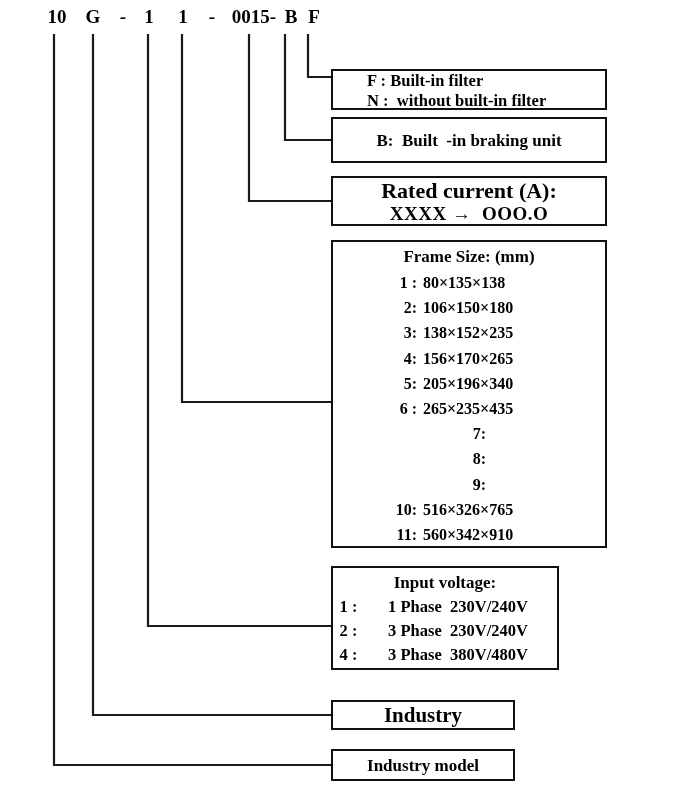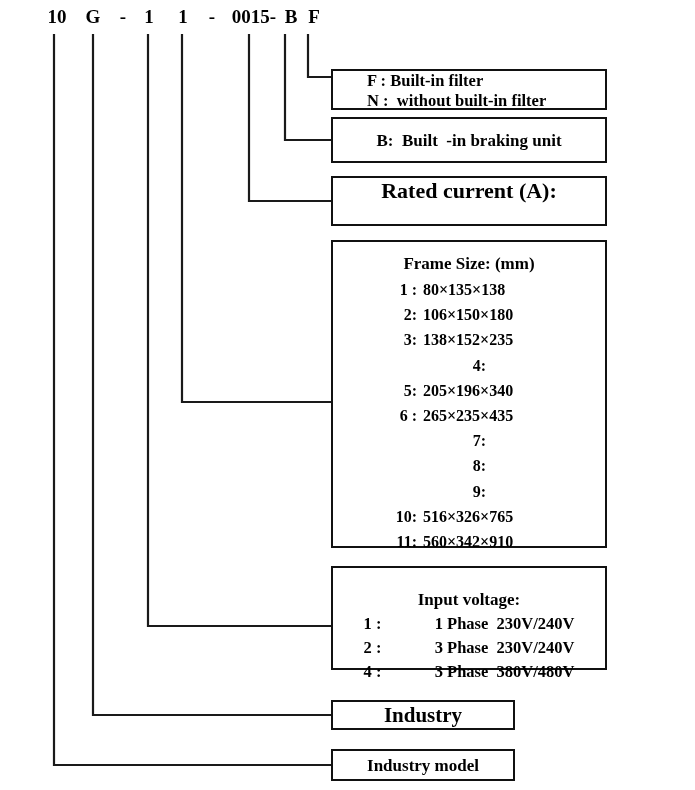--- a/index.html
+++ b/index.html
@@ -106,21 +106,21 @@
     font-size: 19px;
     line-height: 24px;
     letter-spacing: 0.5px;
     font-weight: bold;
     white-space: pre;
   }
 
   
   #box-frame {
     left: 331px; top: 240px; width: 276px; height: 308px;
-    padding-top: 9px;
+    padding-top: 2px;
   }
   #box-frame .box-title { font-size: 17px; line-height: 26px; }
   .frame-list {
     margin: 0;
     padding: 0;
     list-style: none;
   }
   .frame-row {
     display: flex;
     justify-content: center;
@@ -136,34 +136,34 @@
   }
   .frame-dims {
     text-align: left;
     width: 132px;
     display: inline-block;
     padding-left: 6px;
   }
 
   
   #box-voltage {
-    left: 331px; top: 566px; width: 276px; height: 104px;
-    padding-top: 20px;
+    left: 331px; top: 566px; width: 228px; height: 104px;
+    padding-top: 3px;
   }
   #box-voltage .box-title { font-size: 17px; line-height: 24px; }
   .volt-row {
     display: flex;
     justify-content: center;
     font-size: 16.5px;
     line-height: 24px;
     font-weight: bold;
     white-space: pre;
   }
   .volt-idx { width: 26px; text-align: left; display: inline-block; }
-  .volt-txt { width: 185px; text-align: right; display: inline-block; font-family: Liberation Serif, serif; }
+  .volt-txt { width: 185px; text-align: center; display: inline-block; font-family: Liberation Serif, serif; }
 
   
   #box-industry {
     left: 331px; top: 700px; width: 184px; height: 30px;
     display: flex; align-items: center; justify-content: center;
   }
   #box-industry .box-title { font-size: 21px; }
 
   
   #box-product {
@@ -212,29 +212,30 @@
       <div class="box-line">N :  without built-in filter</div>
     </div>
   </div>
 
   <div class="box" id="box-braking">
     <div class="box-title">B:  Built  -in braking unit</div>
   </div>
 
   <div class="box" id="box-current">
     <div class="box-title">Rated current (A):</div>
+    <div class="val">XXXX →  OOO.O</div>
   </div>
 
   <div class="box" id="box-frame">
     <div class="box-title">Frame Size: (mm)</div>
     <div class="frame-list" id="frame-list">
         <div class="frame-row"><span class="frame-idx">1 :</span><span class="frame-dims">80×135×138</span></div>
         <div class="frame-row"><span class="frame-idx">2:</span><span class="frame-dims">106×150×180</span></div>
         <div class="frame-row"><span class="frame-idx">3:</span><span class="frame-dims">138×152×235</span></div>
-        <div class="frame-row"><span class="frame-idx">4:</span></div>
+        <div class="frame-row"><span class="frame-idx">4:</span><span class="frame-dims">156×170×265</span></div>
         <div class="frame-row"><span class="frame-idx">5:</span><span class="frame-dims">205×196×340</span></div>
         <div class="frame-row"><span class="frame-idx">6 :</span><span class="frame-dims">265×235×435</span></div>
         <div class="frame-row"><span class="frame-idx">7:</span></div>
         <div class="frame-row"><span class="frame-idx">8:</span></div>
         <div class="frame-row"><span class="frame-idx">9:</span></div>
         <div class="frame-row"><span class="frame-idx">10:</span><span class="frame-dims">516×326×765</span></div>
         <div class="frame-row"><span class="frame-idx">11:</span><span class="frame-dims">560×342×910</span></div>
       </div>
   </div>
 

